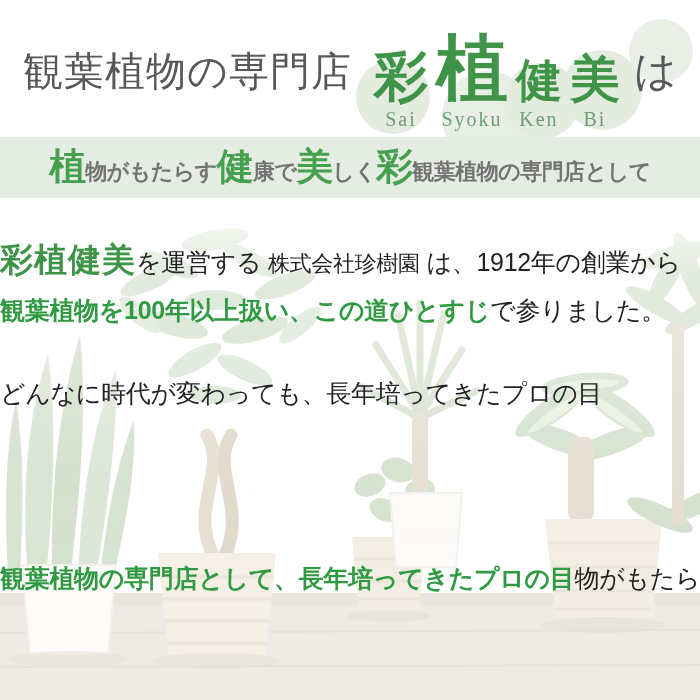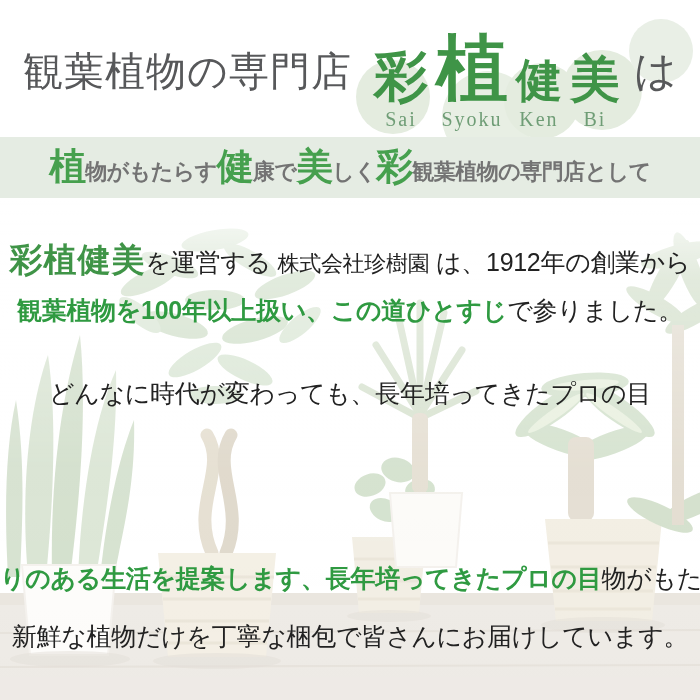--- a/index.html
+++ b/index.html
@@ -43,21 +43,21 @@
   .suffix{font-size:42px;color:#57585a;position:relative;z-index:1;font-weight:500;}
   
   .tagline-bar{
     position:absolute;top:137px;left:0;right:0;height:61px;background:#e5ece3;
     display:flex;align-items:center;justify-content:center;white-space:nowrap;
   }
   .seg{display:inline;}
   .seg-dark{font-size:22px;color:#737373;font-weight:600;letter-spacing:-0.5px;}
   .seg-green-large{font-size:37px;color:#46a04e;font-weight:700;letter-spacing:-1px;line-height:1;}
   
-  .line{position:absolute;left:0;width:700px;text-align:center;white-space:nowrap;line-height:1.25;}
+  .line{position:absolute;left:0;width:700px;text-align:left;white-space:nowrap;line-height:1.25;}
   .l1{top:240px;} .l2{top:295px;}
   .l3{top:378px;} .l4{top:431px;}
   .l5{top:510px;} .l6{top:563px;} .l7{top:621px;}
   .seg-black{font-size:25px;color:#222222;font-weight:500;letter-spacing:-0.3px;}
   .seg-black-small{font-size:22px;color:#222222;font-weight:500;letter-spacing:-0.3px;}
   .seg-brand{
     font-family:"Liberation Serif","DejaVu Serif",serif;
     font-size:33px;color:#3f9447;font-weight:600;letter-spacing:1px;
   }
   .seg-green-bold{font-size:25px;color:#2f9a41;font-weight:700;letter-spacing:-0.3px;}
@@ -202,16 +202,15 @@
     </span>
   </div>
 
   <div class="tagline-bar">
     <div><span class="seg seg-green-large">植</span><span class="seg seg-dark">物がもたらす</span><span class="seg seg-green-large">健</span><span class="seg seg-dark">康で</span><span class="seg seg-green-large">美</span><span class="seg seg-dark">しく</span><span class="seg seg-green-large">彩</span><span class="seg seg-dark">観葉植物の専門店として</span></div>
   </div>
 
   <div class="line l1"><span class="seg seg-brand">彩植健美</span><span class="seg seg-black">を運営する </span><span class="seg seg-black-small">株式会社珍樹園</span><span class="seg seg-black"> は、1912年の創業から</span></div>
   <div class="line l2"><span class="seg seg-green-bold">観葉植物を100年以上扱い、この道ひとすじ</span><span class="seg seg-black">で参りました。</span></div>
   <div class="line l3"><span class="seg seg-black">どんなに時代が変わっても、長年培ってきたプロの目</span></div>
-  <div class="line l6"><span class="seg seg-green-bold">りのある生活を提案します、長年培ってきたプロの目</span><span class="seg seg-black">物がもたらす</span></div>
-  <div class="line l7"><span class="seg seg-black">新鮮な植物だけを丁寧な梱包で皆さんにお届けしています。</span></div>
+  <div class="line l6"><span class="seg seg-green-bold">観葉植物の専門店として、長年培ってきたプロの目</span><span class="seg seg-black">物がもたらす</span></div>
 
 </div>
 
 </body></html>

